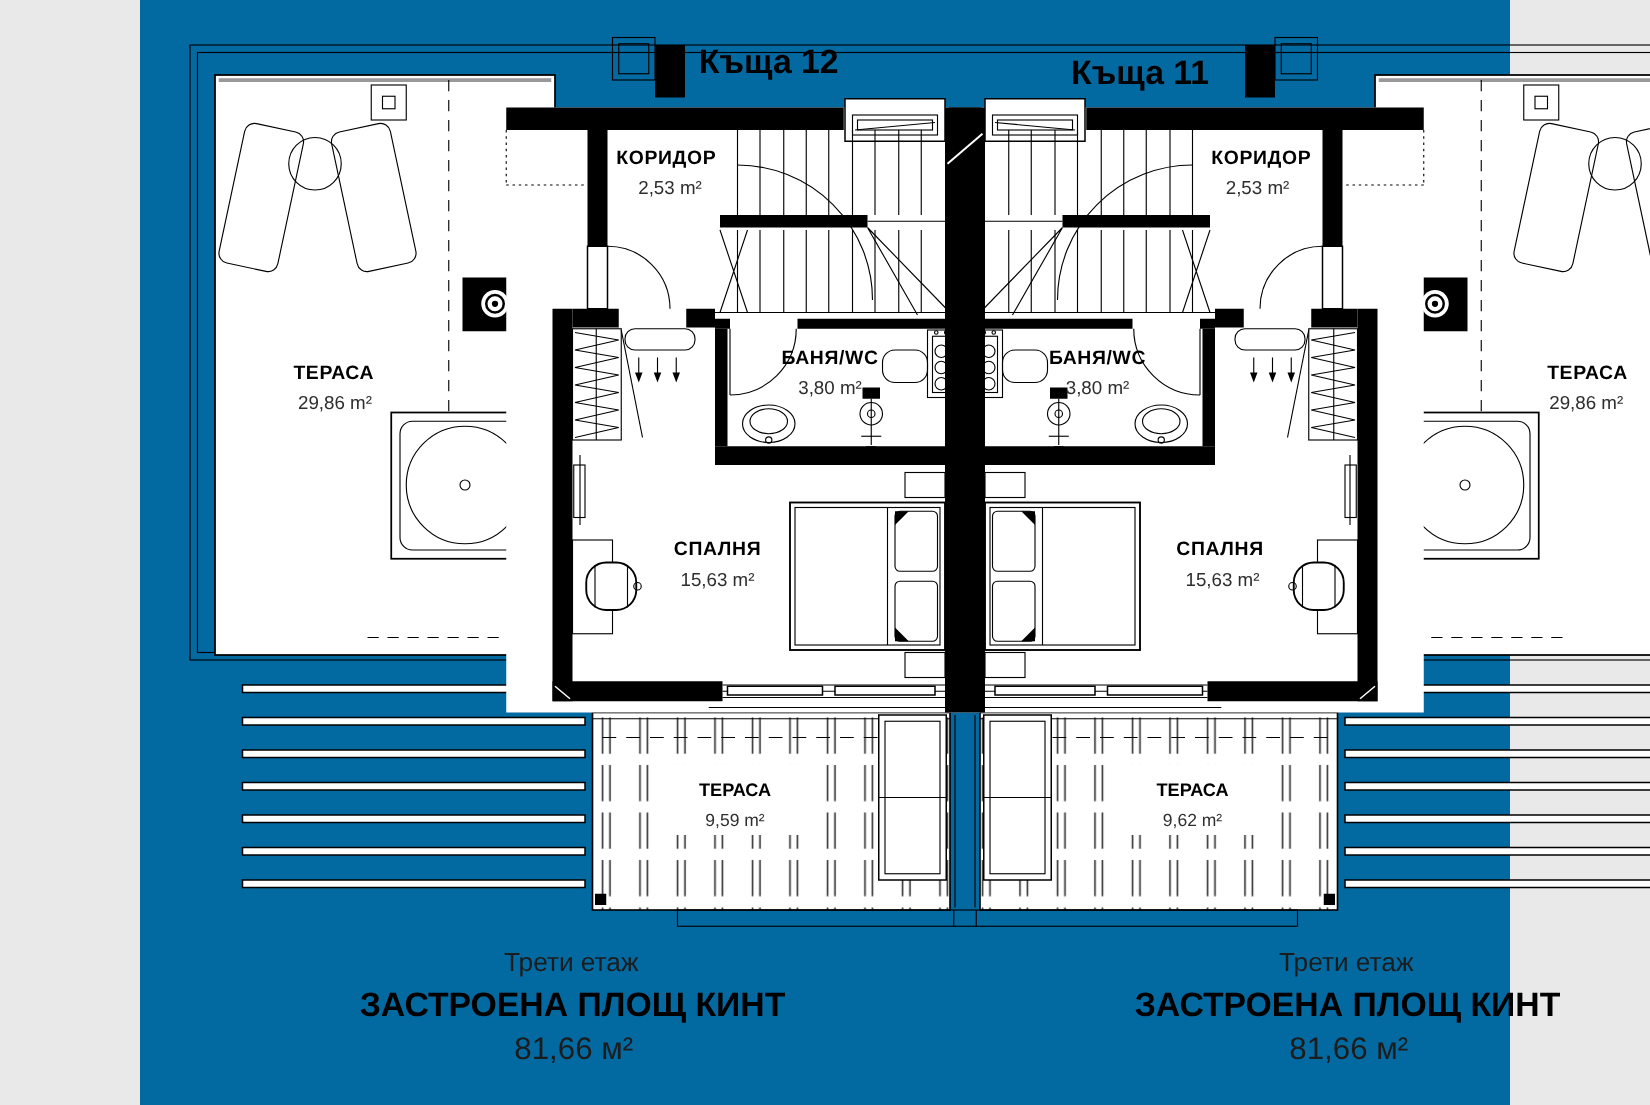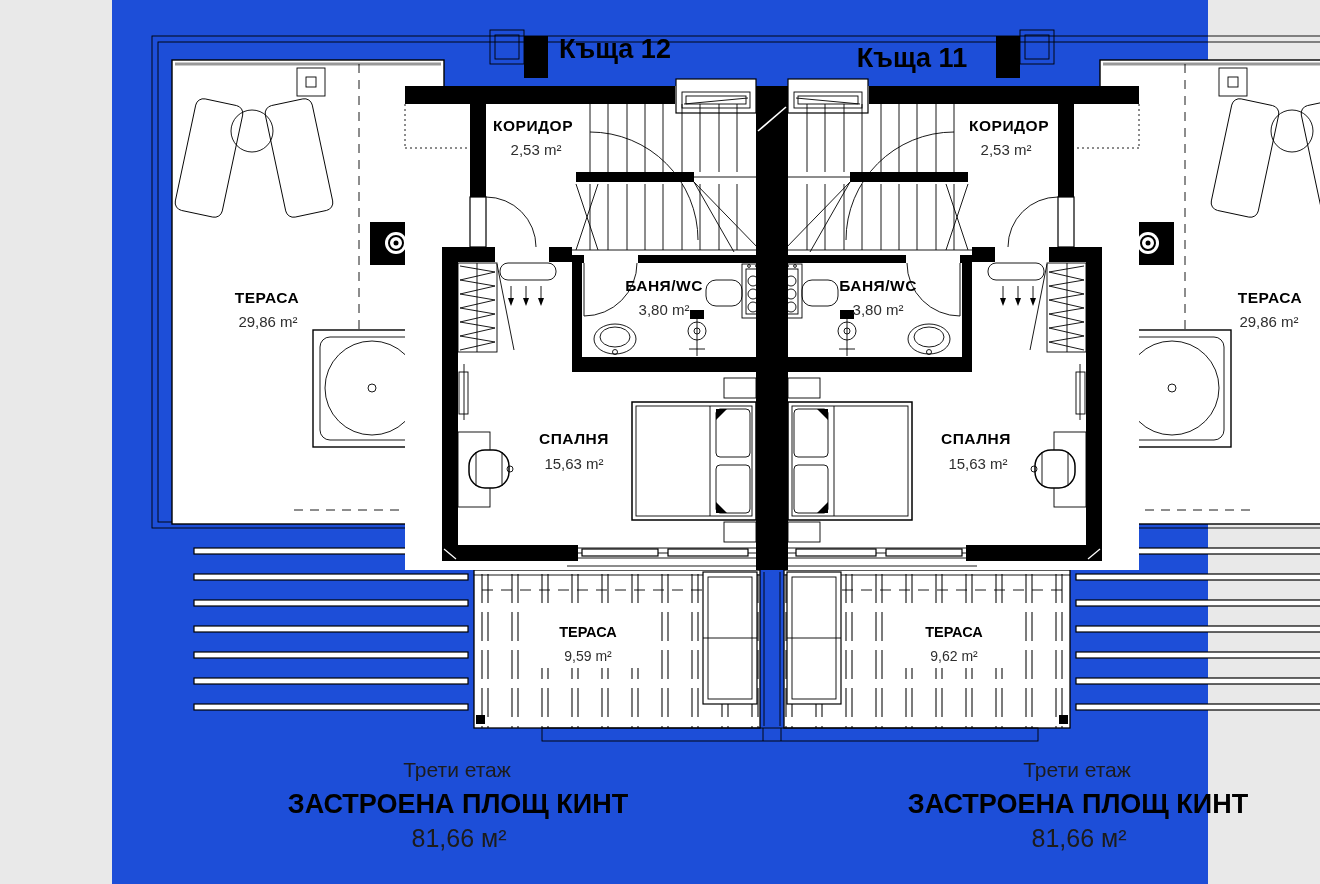--- a/index.html
+++ b/index.html
@@ -1,16 +1,16 @@
 <!DOCTYPE html>
 <html><head>
 <meta charset="utf-8">
 <style>
   html,body{margin:0;padding:0;background:#e9e9e9;}
-  .stage{width:1096px;height:884px;background:#1d4ed8;position:relative;margin:0 auto;
+  .stage{width:1096px;height:884px;background:#0369a1;position:relative;margin:0 auto;
          font-family:"Liberation Sans","DejaVu Sans",sans-serif;}
   svg{display:block}
   .thin{stroke:#000;fill:none;stroke-width:0.9}
   .wall{fill:#000;stroke:none}
   .wfill{fill:#fff;stroke:#000;stroke-width:1.2}
   text{fill:#000}
   .t-title{font-size:27px;font-weight:bold;}
   .t-room{font-size:15.5px;font-weight:bold;letter-spacing:.5px}
   .t-area{font-size:15px;fill:#2e2e2e}
   .t-room-sm{font-size:14.5px;font-weight:bold}

